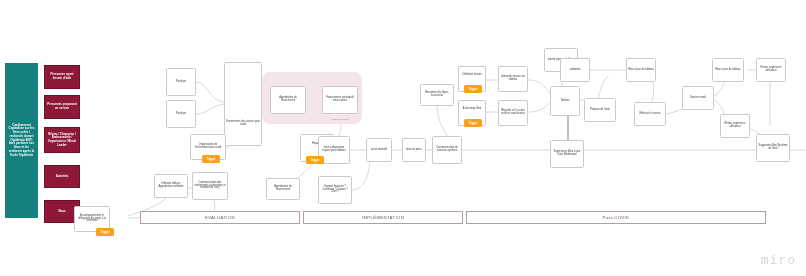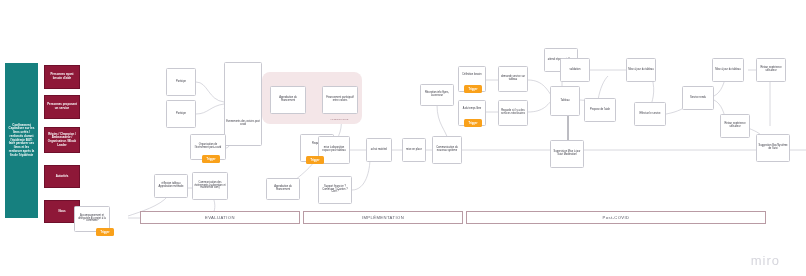--- a/index.html
+++ b/index.html
@@ -45,22 +45,22 @@
         display:flex;align-items:center;justify-content:center;
         color:#5a5a66;font-size:4.2px;letter-spacing:.4px;}
 
   
   #links{position:absolute;left:0;top:0;width:806px;height:276px;
          pointer-events:none;}
   #links path,#links line{fill:none;stroke:#b9b9c4;stroke-width:0.55px;}
   #links .thick{stroke:#6b6b78;stroke-width:0.9px;}
 
   
-  .miro{position:absolute;right:26px;bottom:8px;color:#d6d6dd;
-        font-size:13px;letter-spacing:1px;font-weight:500;}
+  .miro{position:absolute;right:10px;bottom:8px;color:#d6d6dd;
+        font-size:13px;letter-spacing:1px;font-weight:500;font-family:Liberation Mono, monospace;}
 </style>
 </head>
 <body>
 
 <div id="board">
 
   <svg id="links" viewBox="0 0 806 276">
 
     <path d="M196 82 C 208 82, 208 100, 224 102"></path>
     <path d="M196 114 C 208 114, 210 106, 224 104"></path>

